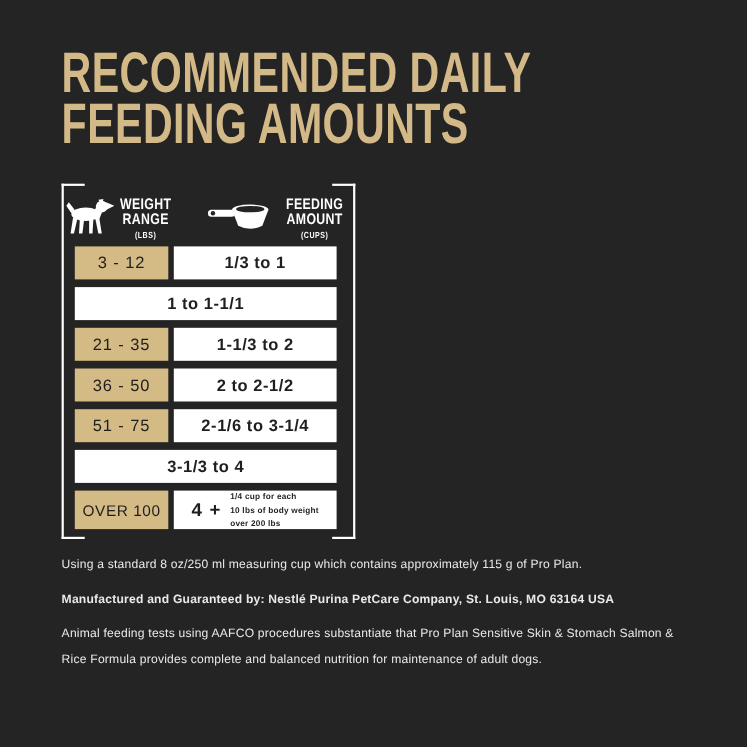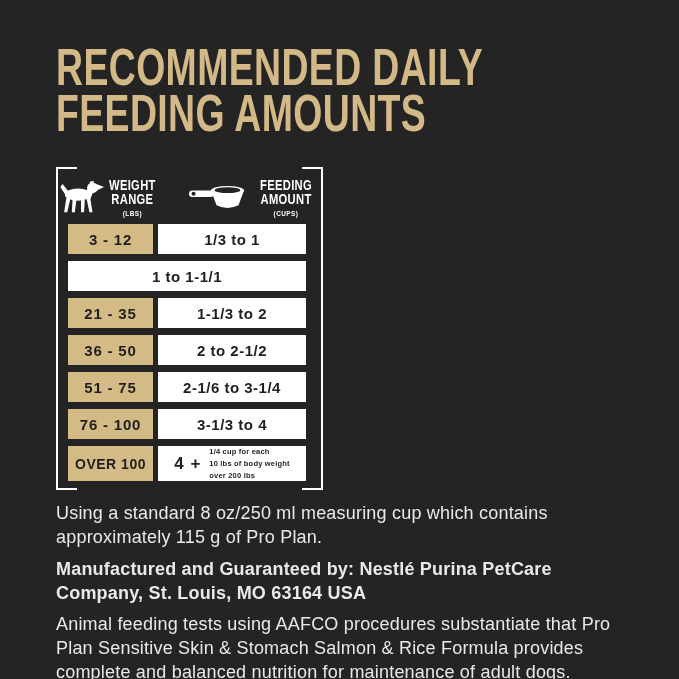--- a/index.html
+++ b/index.html
@@ -32,35 +32,35 @@
     transform:scaleX(.8);transform-origin:0 0;margin-top:1px;}
   .hline{color:#fff;font-weight:700;font-size:14px;line-height:14px;letter-spacing:.4px;}
   .hunit{color:#fff;font-weight:700;font-size:8px;letter-spacing:.6px;margin-top:3px;}
   
   .rows{position:absolute;left:12px;top:57px;right:17px;}
   .row{display:flex;gap:5px;height:30px;margin-bottom:7px;}
   .row.last{height:35px;margin-bottom:0;}
   .wcell{
     width:85px;flex:none;background:#d4ba85;color:#1f1f1f;
     display:flex;align-items:center;justify-content:center;
-    font-weight:700;font-size:15px;letter-spacing:.8px;
+    font-weight:400;font-size:15px;letter-spacing:.8px;
   }
   .acell{
     flex:1;background:#ffffff;color:#1f1f1f;
     display:flex;align-items:center;justify-content:center;
     font-weight:700;font-size:15px;letter-spacing:.5px;
   }
   .row.last .wcell{font-size:14px;letter-spacing:.5px;}
   .acell-split{gap:8px;}
   .amt-main{font-size:17px;font-weight:700;letter-spacing:1px;}
   .amt-note{font-size:7.5px;line-height:1.6;font-weight:700;letter-spacing:.2px;text-align:left;}
   .amt-note span{display:block;}
   
   .footer{position:absolute;left:56px;top:501px;width:578px;color:#e9e9e7;}
-  .footer p{margin:0;font-size:18px;line-height:24px;letter-spacing:.2px;font-weight:400;}
+  .footer p{margin:0;font-size:11px;line-height:24px;letter-spacing:.2px;font-weight:400;}
   .footer p.n1{margin-bottom:8px;}
   .footer p.n2{font-weight:700;margin-bottom:7px;}
 </style>
 </head>
 <body>
 
 <div class="stage">
 
   <h1 class="title">
     <span>RECOMMENDED DAILY</span>
@@ -127,21 +127,20 @@
       </div>
       <div class="row">
         <div class="wcell">36 - 50</div>
         <div class="acell">2 to 2-1/2</div>
       </div>
       <div class="row">
         <div class="wcell">51 - 75</div>
         <div class="acell">2-1/6 to 3-1/4</div>
       </div>
       <div class="row">
-        <div class="wcell">76 - 100</div>
         <div class="acell">3-1/3 to 4</div>
       </div>
       <div class="row last">
         <div class="wcell">OVER 100</div>
         <div class="acell acell-split">
           <span class="amt-main">4 +</span>
           <span class="amt-note">
             <span>1/4 cup for each</span>
             <span>10 lbs of body weight</span>
             <span>over 200 lbs</span>

